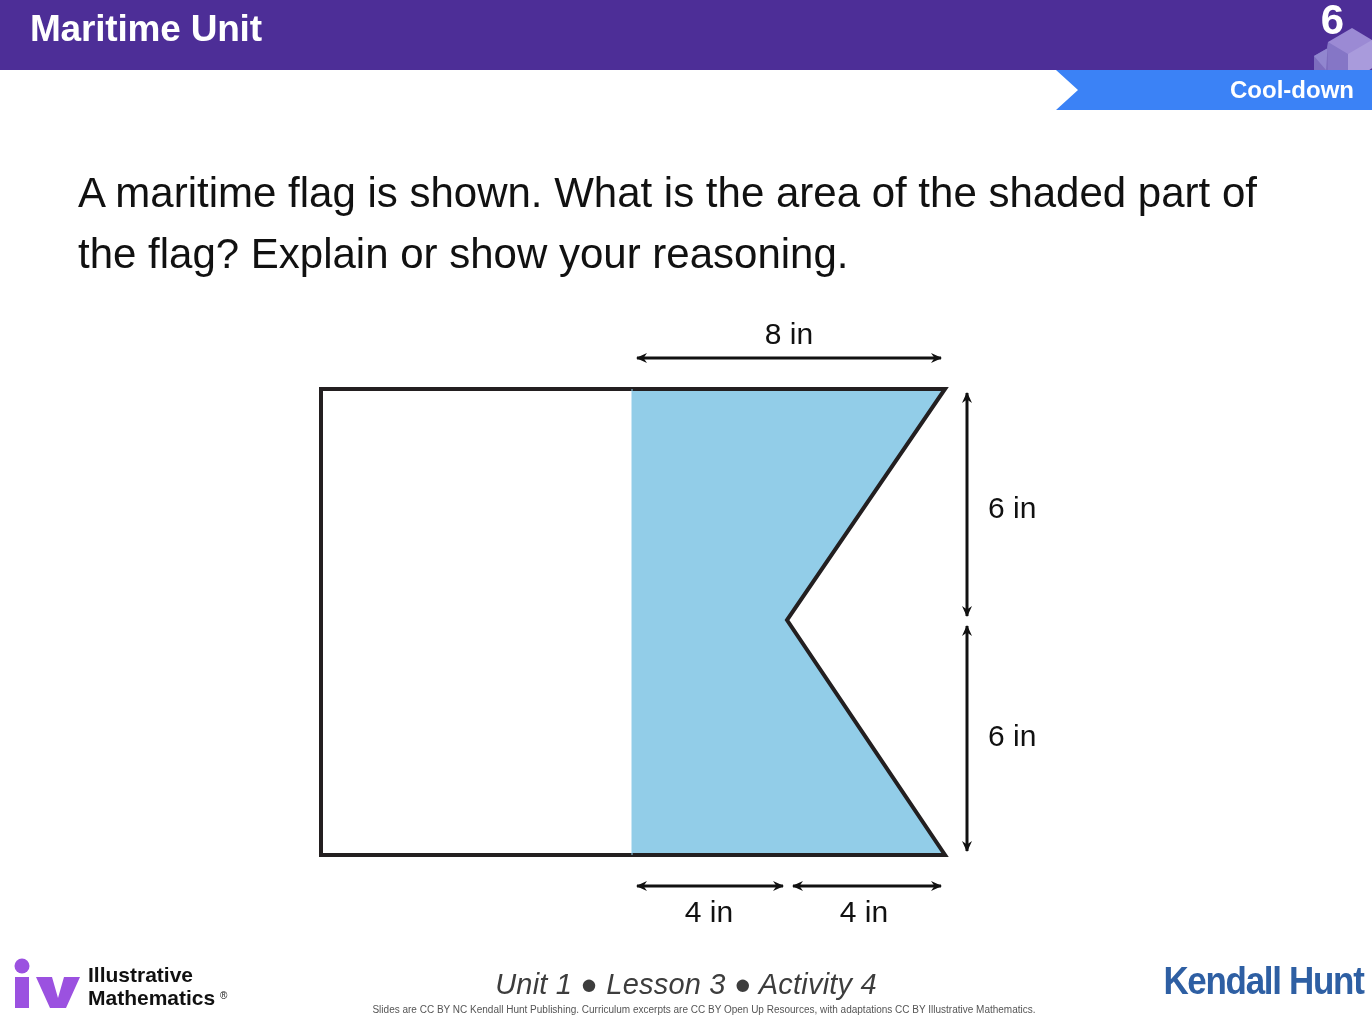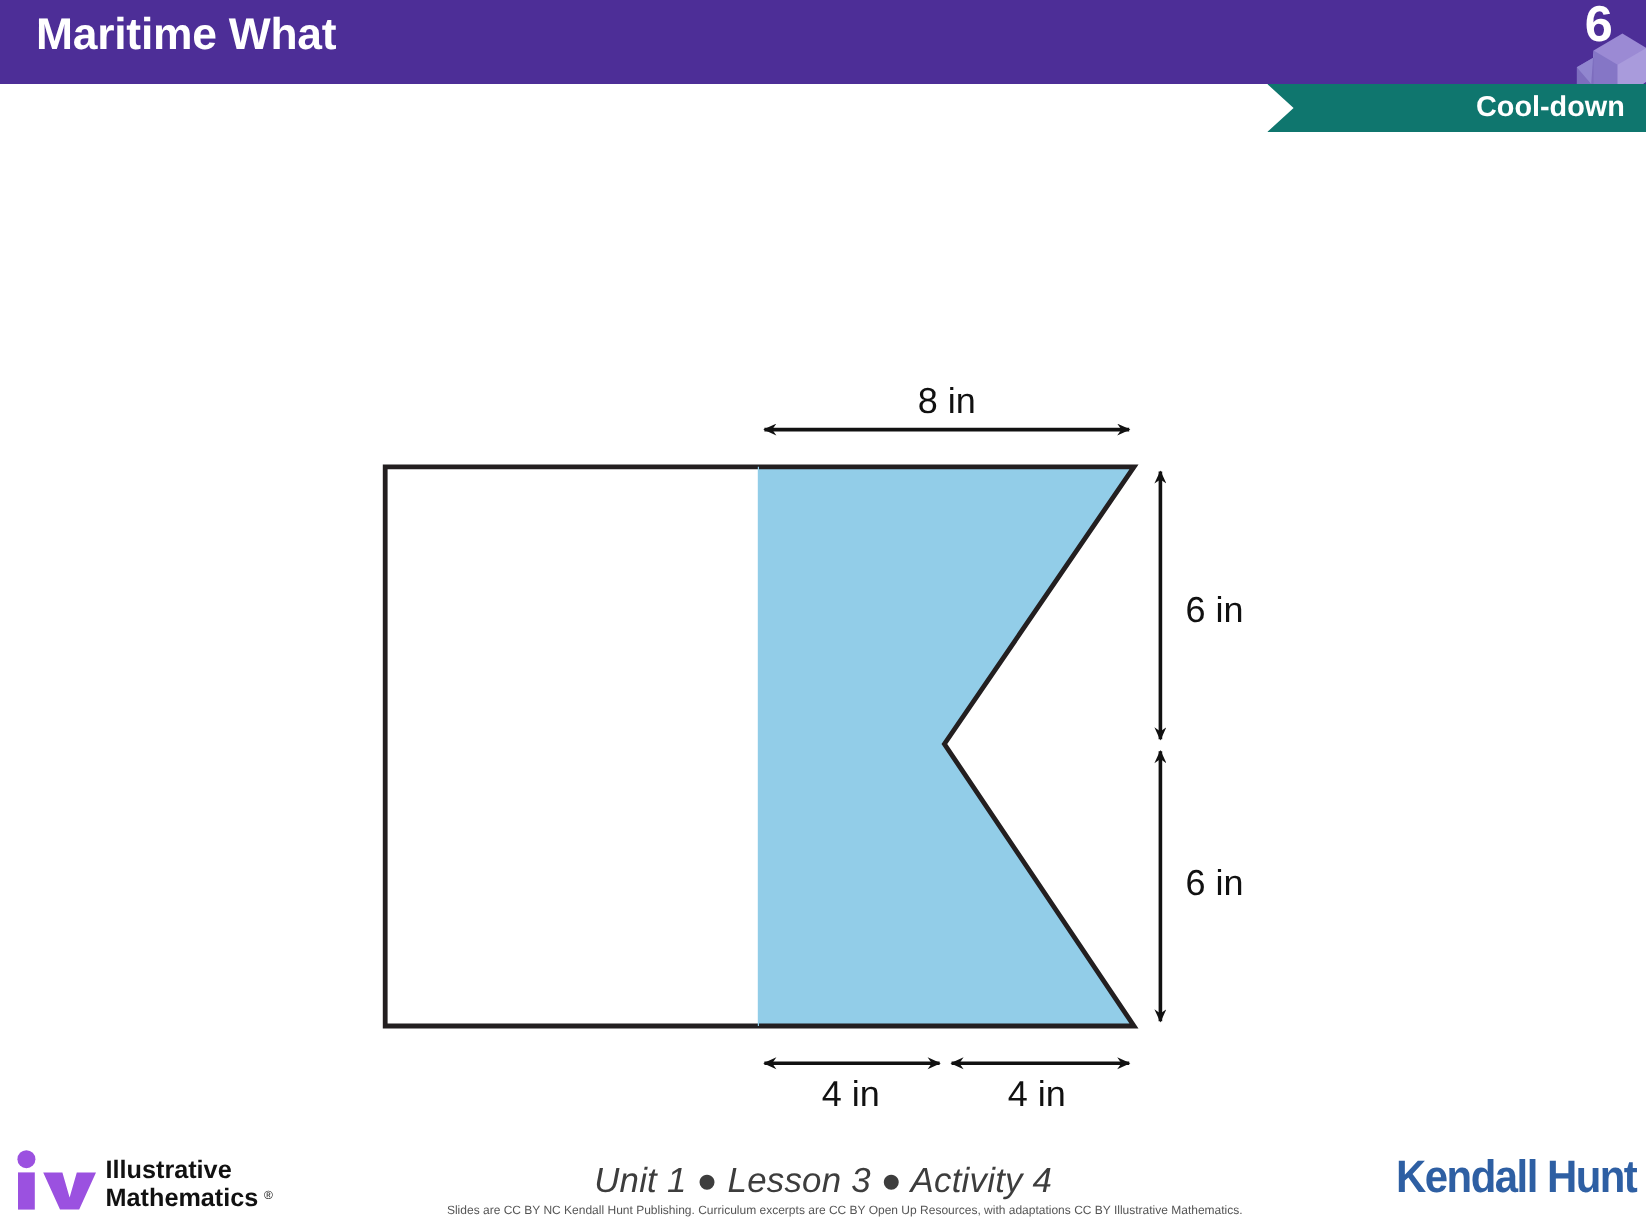--- a/index.html
+++ b/index.html
@@ -24,21 +24,21 @@
   .slide-number {
     position: absolute; right: 28px; top: -4px;
     font-size: 42px; font-weight: bold; color: #ffffff;
     z-index: 4;
   }
   .cube-deco { position: absolute; right: 0px; top: 6px; width: 86px; height: 92px; z-index: 2; }
 
   
   .ribbon {
     position: absolute; left: 1056px; top: 70px; width: 316px; height: 40px;
-    background: #0f766e;
+    background: #3b82f6;
     clip-path: polygon(0 0, 316px 0, 316px 40px, 0 40px, 22px 20px);
     display: flex; align-items: center; justify-content: flex-end;
   }
   .ribbon-label {
     color: #fff; font-size: 24px; font-weight: bold; padding-right: 18px;
     white-space: nowrap;
   }
 
   
   .question {
@@ -67,35 +67,36 @@
     letter-spacing: -1.4px; transform: scaleX(0.92); transform-origin: right center;
     white-space: nowrap;
   }
 </style>
 </head>
 <body>
 
 <div class="slide">
 
   <div class="header-bar">
-    <div class="header-title">Maritime What</div>
+    <div class="header-title">Maritime Unit</div>
     <svg class="cube-deco" viewBox="0 0 86 92">
       <polygon points="42,36 66,22 86,34 86,62 62,78 40,64" fill="#9B8AD4"></polygon>
       <polygon points="42,36 62,48 62,78 40,64" fill="#8576C6"></polygon>
       <polygon points="62,48 86,34 86,62 62,78" fill="#A99BDC"></polygon>
       <polygon points="28,50 42,42 42,70 28,78" fill="#7D6DBE"></polygon>
       <polygon points="42,36 42,42 28,50 40,64" fill="#9186CF"></polygon>
     </svg>
     <div class="slide-number">6</div>
   </div>
 
   <div class="ribbon">
     <span class="ribbon-label">Cool-down</span>
   </div>
 
+  <div class="question">A maritime flag is shown. What is the area of the shaded part of the flag? Explain or show your reasoning.</div>
 
   <div class="diagram">
     <svg width="1372" height="640" viewBox="0 0 1372 640">
       <defs>
         <marker id="arrHead" markerWidth="13" markerHeight="13" refX="11" refY="5" orient="auto" markerUnits="userSpaceOnUse">
           <path d="M1,0 L12,5 L1,10 L4.5,5 Z" fill="#111111"></path>
         </marker>
         <marker id="arrTail" markerWidth="13" markerHeight="13" refX="2" refY="5" orient="auto" markerUnits="userSpaceOnUse">
           <path d="M12,0 L1,5 L12,10 L8.5,5 Z" fill="#111111"></path>
         </marker>

